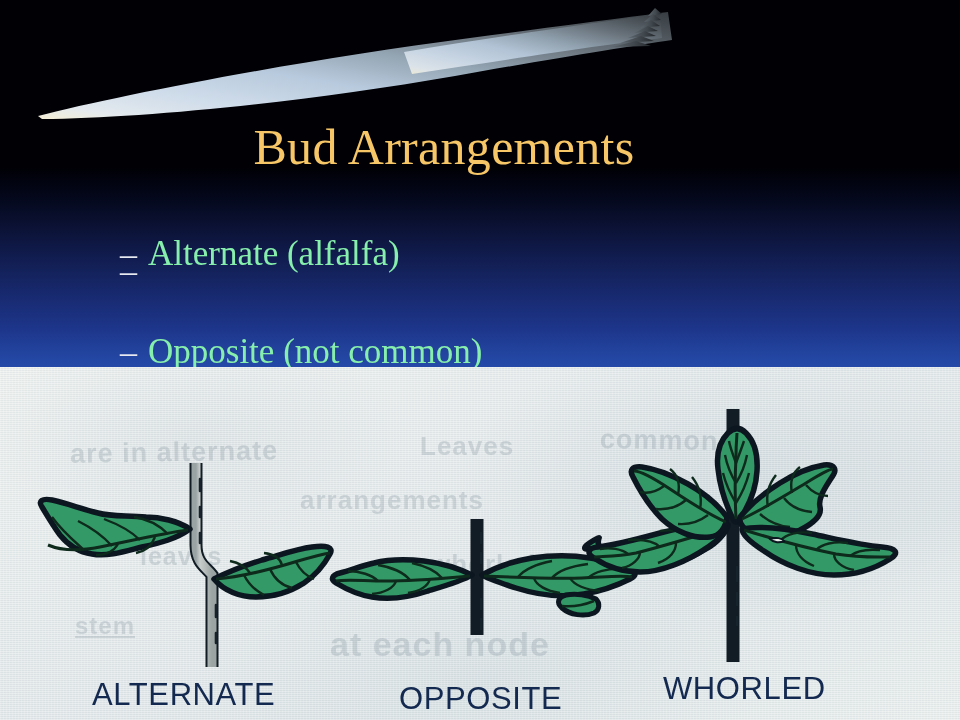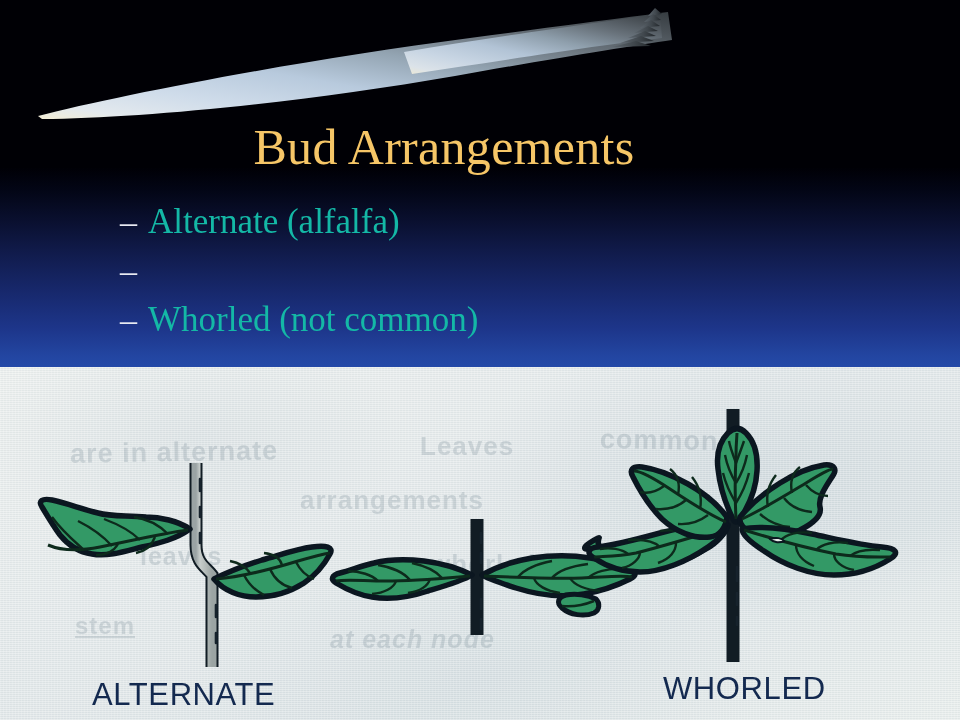--- a/index.html
+++ b/index.html
@@ -80,21 +80,22 @@
     font-family: "Liberation Serif", "DejaVu Serif", serif;
     white-space: nowrap;
   }
   .bullet-dash {
     width: 28px;
     flex: 0 0 28px;
     color: #e8eaf2;
     font-size: 34px;
   }
   .bullet-text {
-    color: #14b8a6;
+    color: #86efac;
+    margin-top: 32px;
   }
 
   
   .photo {
     position: absolute;
     left: 0;
     top: 367px;
     width: 960px;
     height: 353px;
     overflow: hidden;
@@ -195,37 +196,37 @@
   <div class="bullets">
     <div class="bullet-row">
       <span class="bullet-dash">–</span>
       <span class="bullet-text">Alternate (alfalfa)</span>
     </div>
     <div class="bullet-row">
       <span class="bullet-dash">–</span>
     </div>
     <div class="bullet-row">
       <span class="bullet-dash">–</span>
-      <span class="bullet-text">Whorled (not common)</span>
+      <span class="bullet-text">Opposite (not common)</span>
     </div>
   </div>
 
   <div class="photo">
     <div class="photo-paper"></div>
     <div class="photo-grain"></div>
 
     <div id="ghost-layer">
         <div class="ghost-text" style="left: 70px; top: 70px; font-size: 27px; transform: rotate(-1deg);">are in alternate</div>
         <div class="ghost-text" style="left: 420px; top: 64px; font-size: 26px; transform: rotate(0deg);">Leaves</div>
         <div class="ghost-text" style="left: 600px; top: 58px; font-size: 27px; transform: rotate(1deg);">common</div>
         <div class="ghost-text" style="left: 300px; top: 118px; font-size: 26px; transform: rotate(0deg);">arrangements</div>
         <div class="ghost-text" style="left: 140px; top: 175px; font-size: 25px; transform: rotate(0deg);">leaves</div>
         <div class="ghost-text" style="left: 430px; top: 182px; font-size: 26px; transform: rotate(0deg);">whorled</div>
         <div class="ghost-text" style="left: 75px; top: 245px; font-size: 24px; transform: rotate(0deg); text-decoration: underline;">stem</div>
-        <div class="ghost-text" style="left: 330px; top: 258px; font-size: 25px; transform: rotate(0deg); font-style: italic;">at each node</div>
+        <div class="ghost-text" style="left: 330px; top: 258px; font-size: 34px; transform: rotate(0deg);">at each node</div>
       </div>
 
     <svg class="photo-svg" width="960" height="353" viewBox="0 0 960 353" xmlns="http://www.w3.org/2000/svg">
       <defs>
         <linearGradient id="stemGrad" x1="0" y1="0" x2="1" y2="0">
           <stop offset="0%" stop-color="#9aa3a4"></stop>
           <stop offset="25%" stop-color="#c7cdcb"></stop>
           <stop offset="60%" stop-color="#b4bbb9"></stop>
           <stop offset="100%" stop-color="#9ba4a3"></stop>
         </linearGradient>
@@ -422,16 +423,17 @@
       <g>
         <path d="M 596 232 C 588 228, 576 226, 566 228
                  C 558 230, 556 236, 562 241
                  C 570 248, 584 250, 594 246
                  C 600 243, 600 236, 596 232 Z" fill="#339966" stroke="#0b1620" stroke-width="5" stroke-linejoin="round"></path>
         <path d="M 594 234 C 584 238, 572 240, 562 239" fill="none" stroke="#0d2a1c" stroke-width="2.6"></path>
       </g>
     </svg>
 
     <div class="caption" style="left:92px; top:311px;">ALTERNATE</div>
+    <div class="caption" style="left:399px; top:315px;">OPPOSITE</div>
     <div class="caption" style="left:663px; top:305px;">WHORLED</div>
   </div>
 
 </div>
 
 </body></html>

